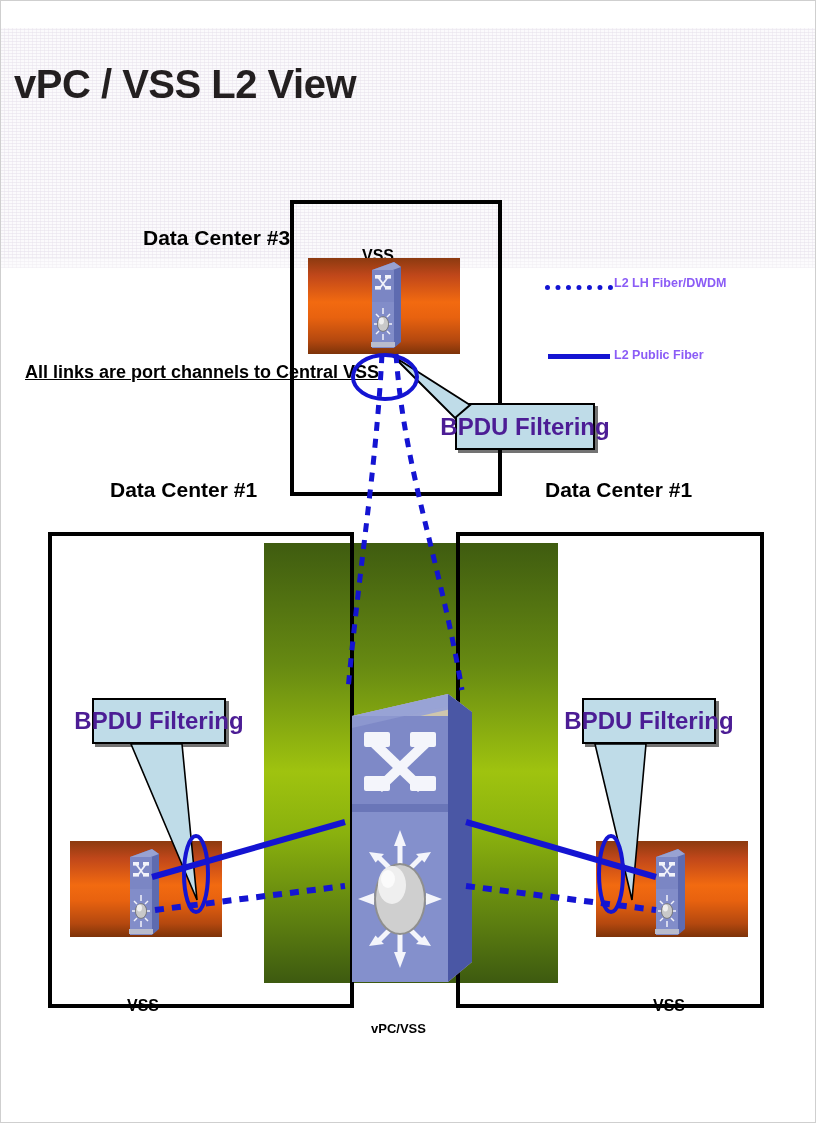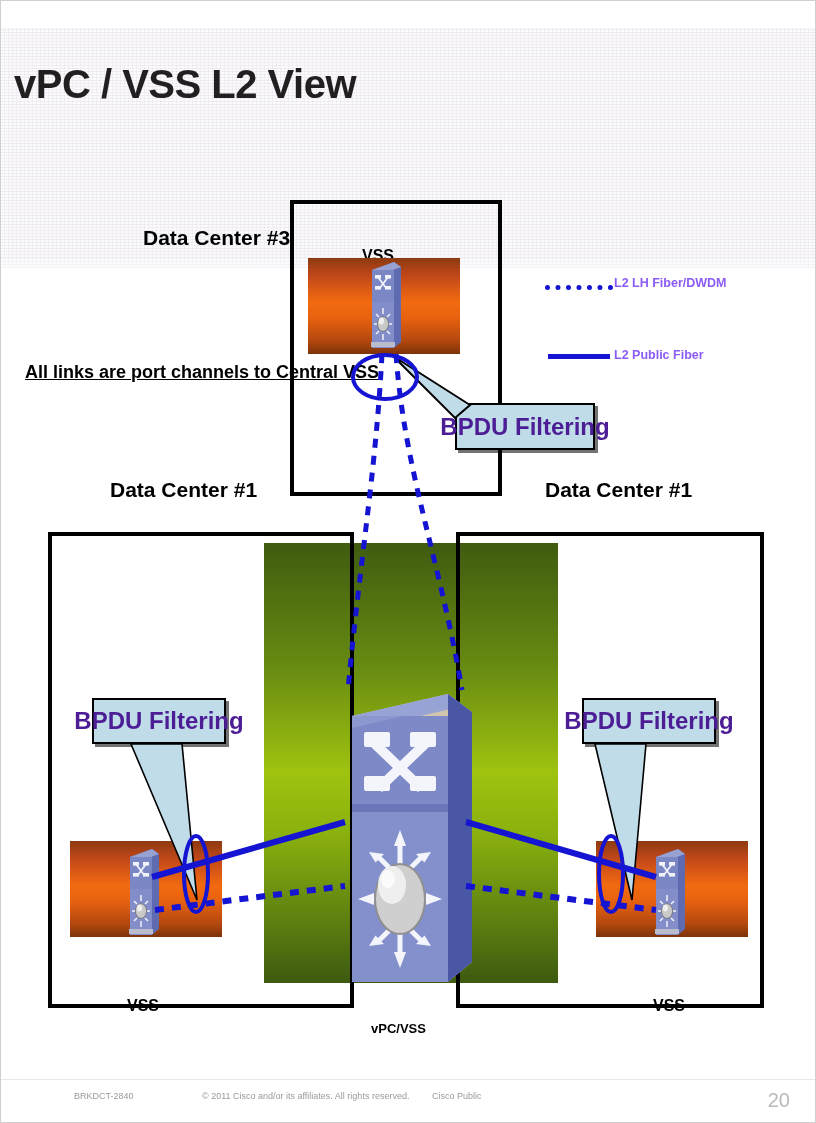--- a/index.html
+++ b/index.html
@@ -281,25 +281,18 @@
 
     <ellipse cx="196" cy="874" rx="12" ry="38" fill="none" stroke="#1414d2" stroke-width="4"></ellipse>
 
     <line x1="466" y1="822" x2="656" y2="877" stroke="#1414d2" stroke-width="6"></line>
 
     <line x1="466" y1="886" x2="656" y2="910" stroke="#1414d2" stroke-width="6" stroke-dasharray="9,8"></line>
 
     <ellipse cx="611" cy="874" rx="12" ry="38" fill="none" stroke="#1414d2" stroke-width="4"></ellipse>
   </svg>
 
-  <div class="footer">
-    <div class="footer-rule"></div>
-    <div class="footer-txt" style="left:74px;top:12px;">BRKDCT-2840</div>
-    <div class="footer-txt" style="left:202px;top:12px;">© 2011 Cisco and/or its affiliates. All rights reserved.</div>
-    <div class="footer-txt" style="left:432px;top:12px;">Cisco Public</div>
-    <div class="footer-page">20</div>
-  </div>
 
   <div class="edge" style="left:0;top:0;width:816px;height:1px;"></div>
   <div class="edge" style="left:0;bottom:0;width:816px;height:1px;"></div>
   <div class="edge" style="left:0;top:0;width:1px;height:1123px;"></div>
   <div class="edge" style="right:0;top:0;width:1px;height:1123px;"></div>
 </div>
 
 </body></html>

